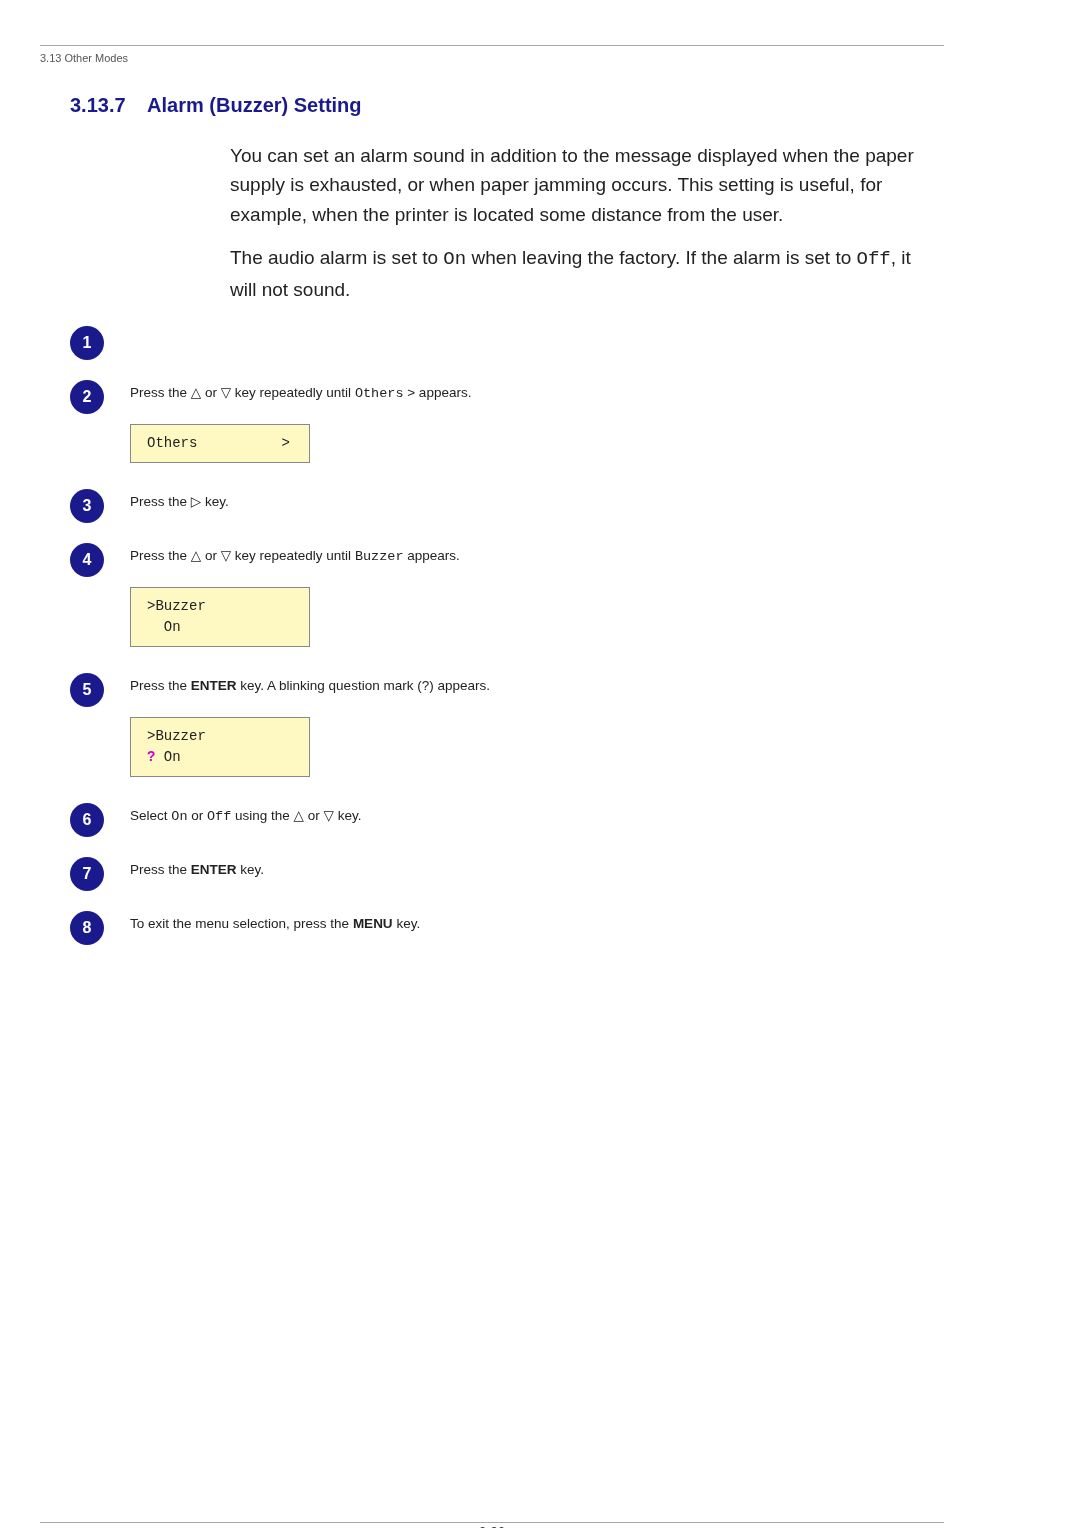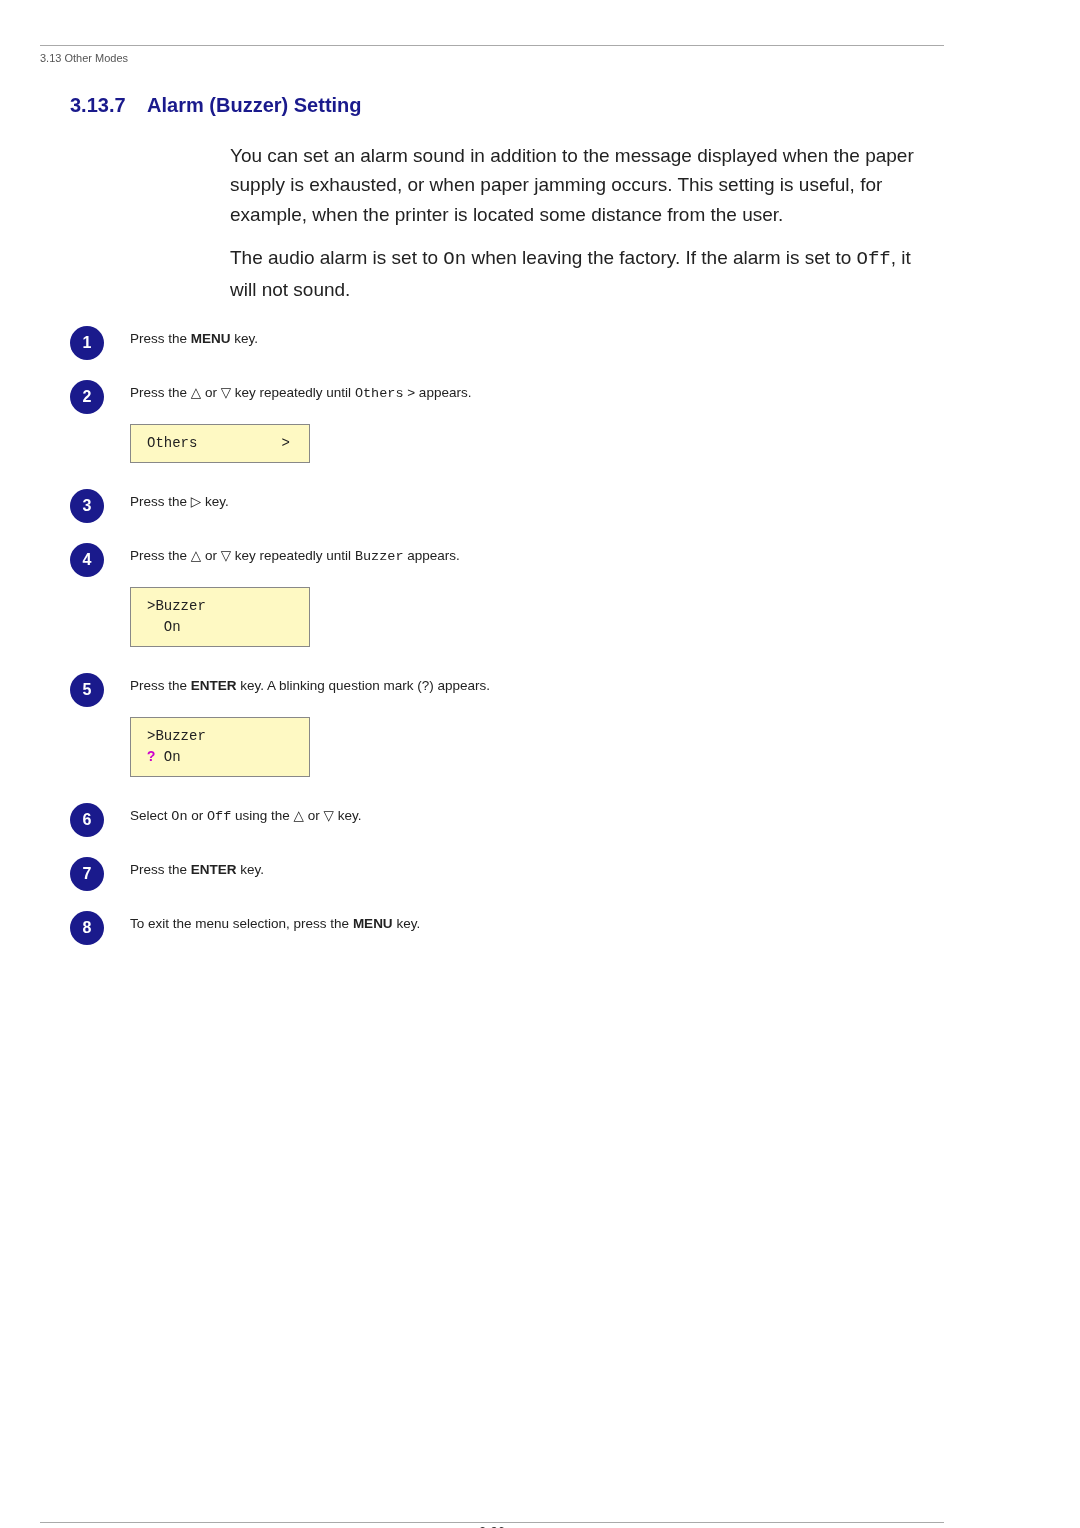--- a/index.html
+++ b/index.html
@@ -166,23 +166,20 @@
     <div class="intro-text">
       The audio alarm is set to <span class="mono">On</span> when leaving the factory. If the alarm is set to <span class="mono">Off</span>, it will not sound.
     </div>
 
     <div class="steps-area">
 
       <div class="step-row">
         <div class="step-number">
           <div class="step-circle">1</div>
         </div>
-        <div class="step-content">
-          Press the <strong>MENU</strong> key.
-        </div>
       </div>
 
       <div class="step-row step-with-sub">
         <div class="step-number">
           <div class="step-circle">2</div>
         </div>
         <div class="step-content">
           Press the △ or ▽ key repeatedly until <span class="mono">Others</span> &gt; appears.
         </div>
       </div>

